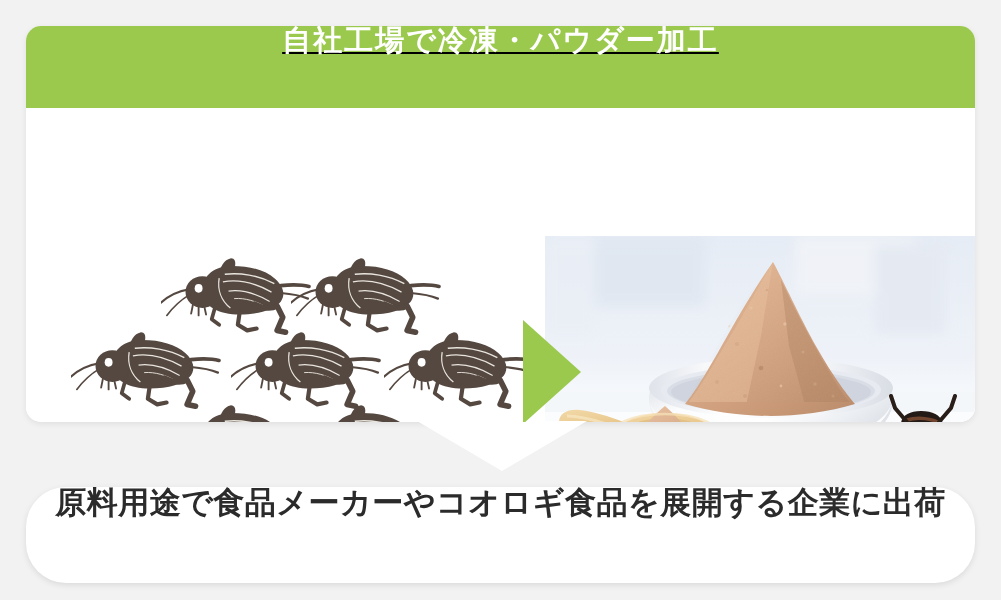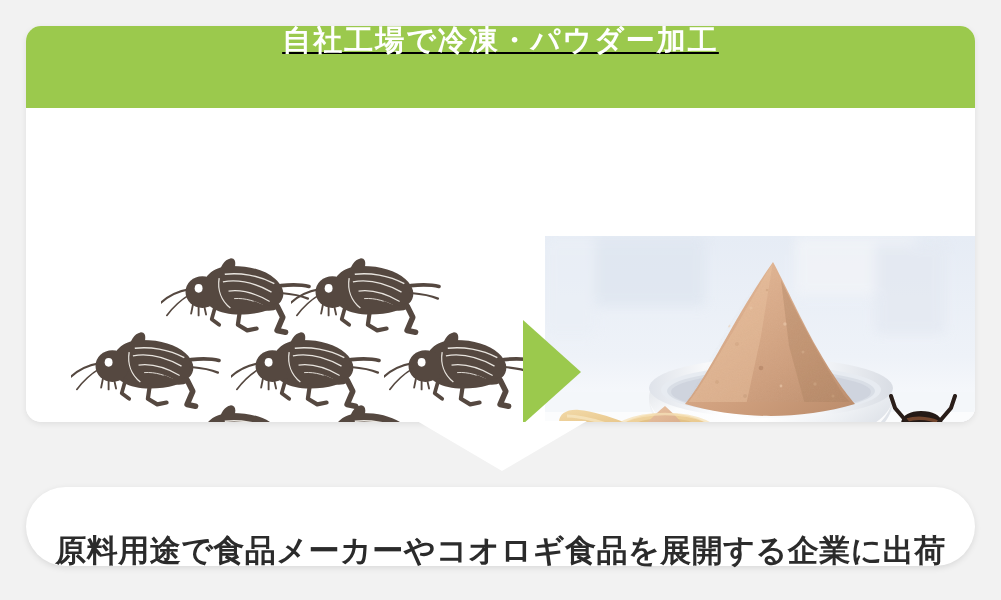--- a/index.html
+++ b/index.html
@@ -109,26 +109,26 @@
     background: #eef1f6;
   }
   .photo svg { display:block; }
 
   
   .banner {
     position: absolute;
     left: 26px;
     top: 487px;
     width: 949px;
-    height: 79px;
+    height: 96px;
     background: #ffffff;
     border-radius: 40px;
     box-shadow: 0 2px 6px rgba(0,0,0,0.10);
     display: flex;
-    align-items: flex-end;
+    align-items: flex-start;
     justify-content: center;
   }
   .banner-text {
     color: #2b2b2b;
     font-size: 31px;
     font-weight: 700;
     letter-spacing: 0.5px;
     line-height: 1;
     white-space: nowrap;
   }

